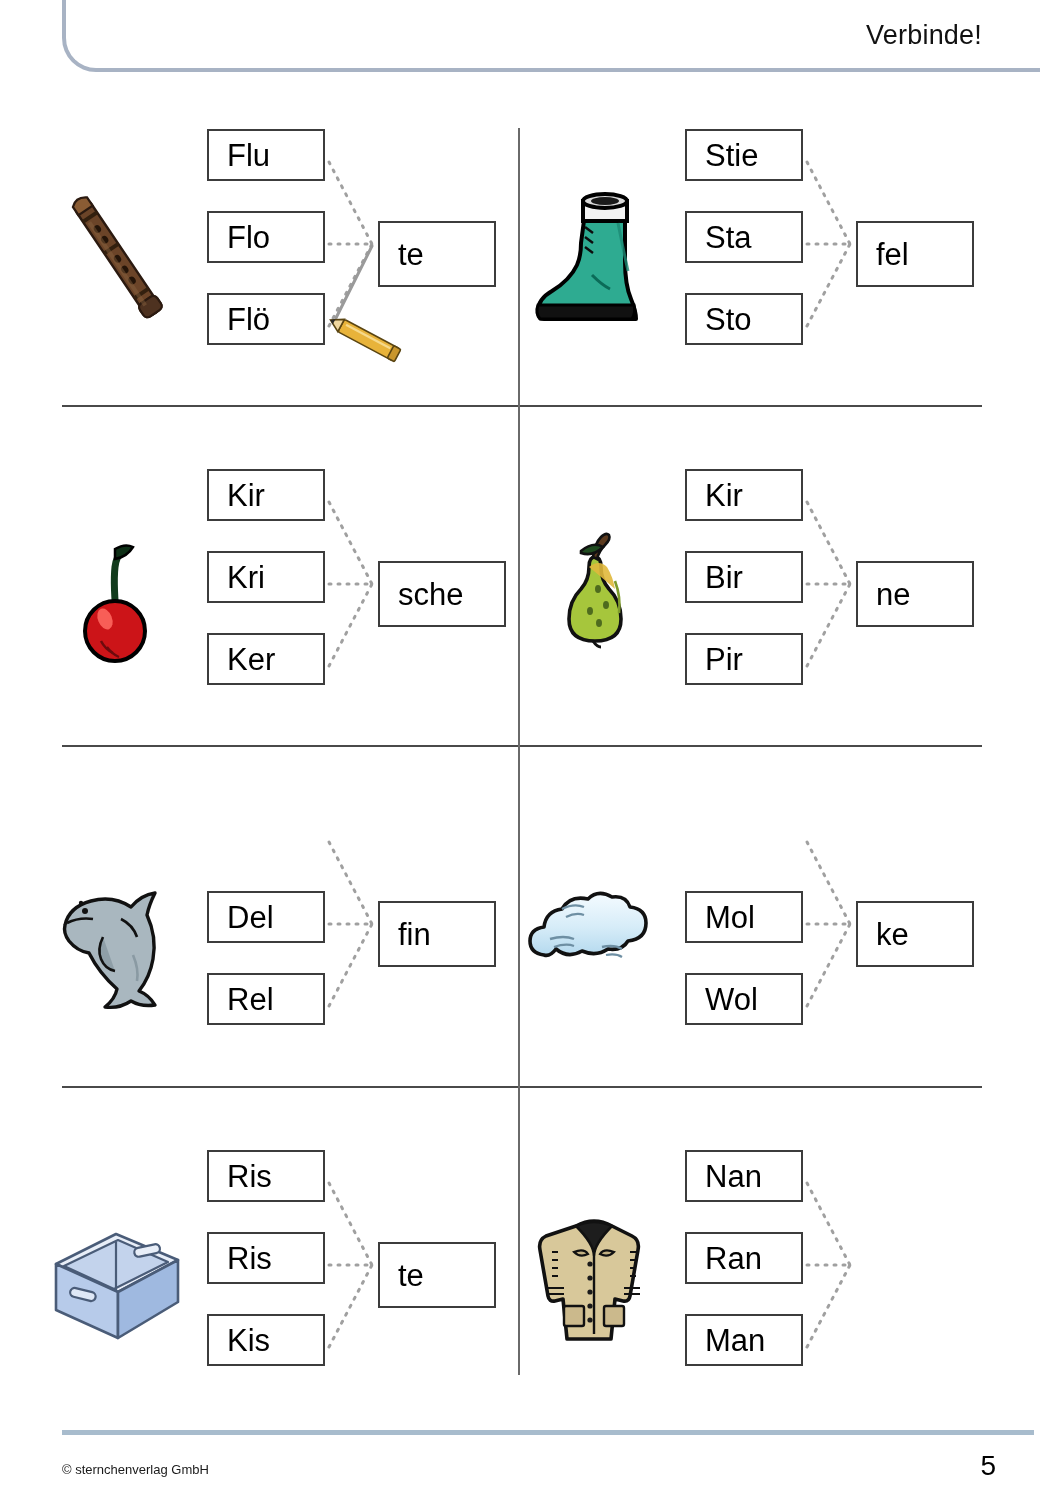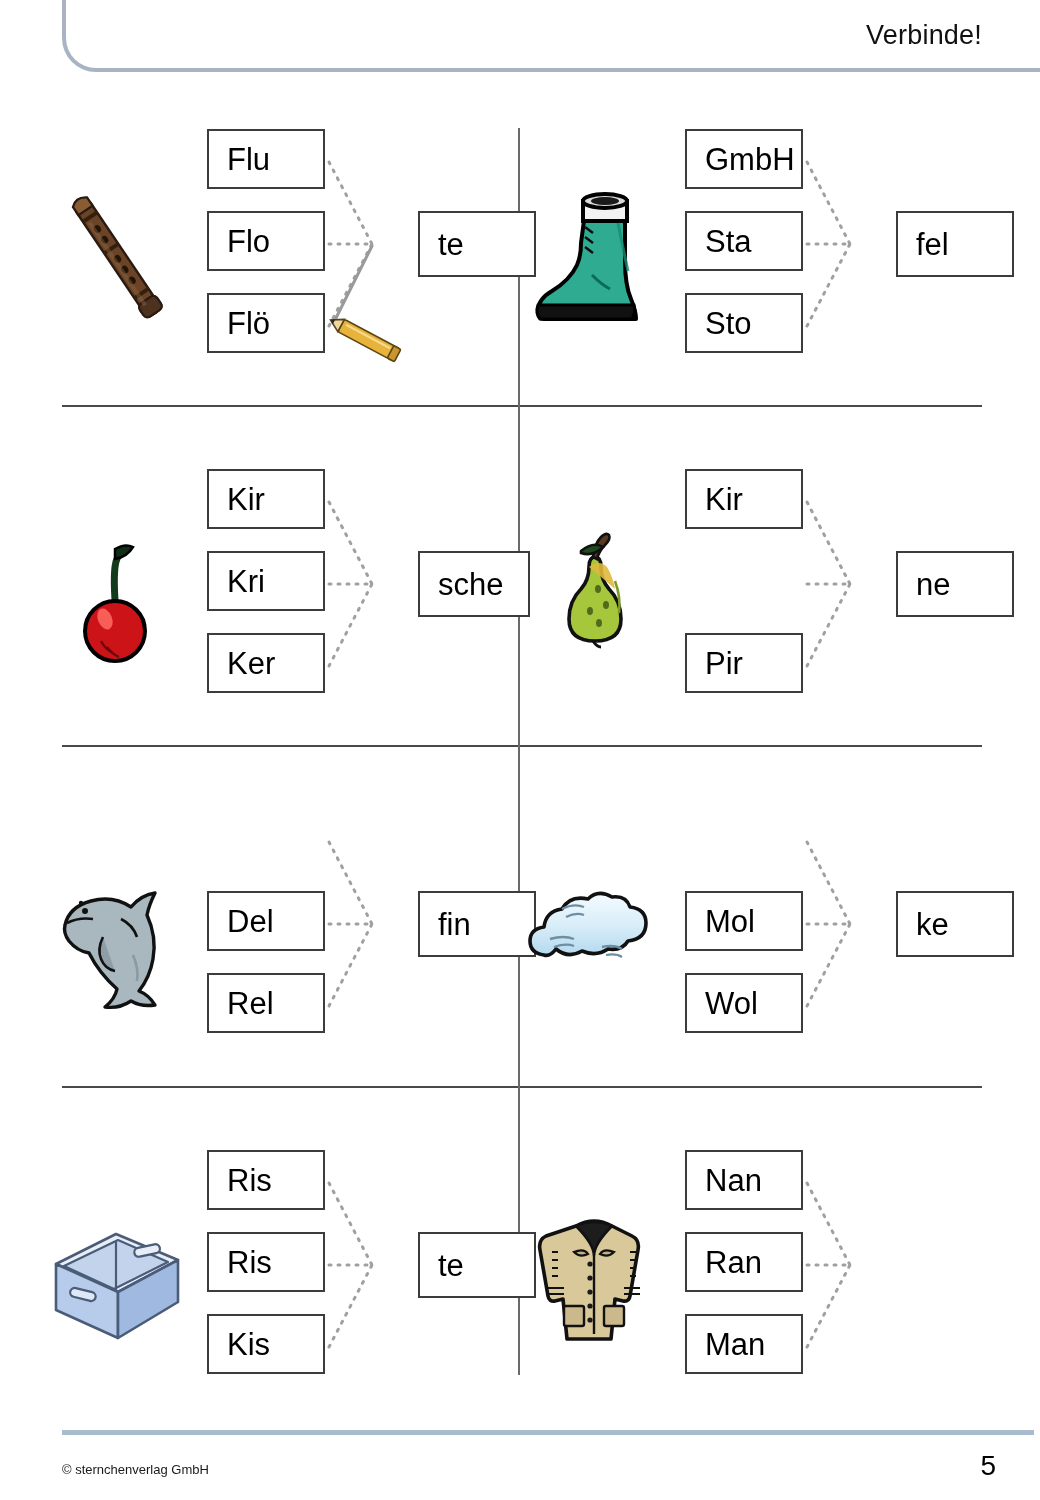--- a/index.html
+++ b/index.html
@@ -83,34 +83,33 @@
     font-size: 31px;
     color: #000000;
     display: flex;
     align-items: center;
     padding-left: 18px;
     line-height: 1;
   }
   .syll {
     left: 165px;
     width: 118px;
-    height: 60px;
+    height: 52px;
   }
   .syll.s1 { top: 11px; }
   .syll.s2 { top: 93px; }
   .syll.s3 { top: 175px; }
 
   .ending {
     left: 336px;
-    top: 93px;
+    top: 103px;
     width: 118px;
     height: 66px;
-    margin-left: 40px;
-  }
-  .ending.wide  { width: 112px; }
+  }
+  .ending.wide  { width: 128px; }
 
   
   .links {
     position: absolute;
     left: 0;
     top: 0;
     width: 460px;
     height: 280px;
     pointer-events: none;
   }
@@ -218,21 +217,21 @@
       <path d="M88 40 q6 30 10 48" stroke="#1d8a74" stroke-width="3" fill="none" opacity="0.8"></path>
     </svg>
   </div>
 
   <svg class="links" viewBox="0 0 460 280">
     <line x1="287" y1="44" x2="330" y2="126" stroke="#a0a0a0" stroke-width="3" stroke-dasharray="2 7" stroke-linecap="round"></line>
     <line x1="287" y1="126" x2="330" y2="126" stroke="#a0a0a0" stroke-width="3" stroke-dasharray="2 7" stroke-linecap="round"></line>
     <line x1="287" y1="208" x2="330" y2="126" stroke="#a0a0a0" stroke-width="3" stroke-dasharray="2 7" stroke-linecap="round"></line>
   </svg>
 
-  <div class="wordbox syll s1">GmbH</div>
+  <div class="wordbox syll s1">Stie</div>
   <div class="wordbox syll s2">Sta</div>
   <div class="wordbox syll s3">Sto</div>
   <div class="wordbox ending">fel</div>
 </div>
 
 <div class="cell" id="cell-2" style="left:42px; top:458px;">
   <div class="picture">
     <svg width="120" height="150" viewBox="0 0 120 150">
       <path d="M60 100 q-4 -38 -2 -56 q1 -10 8 -18" stroke="#123b1c" stroke-width="7" fill="none" stroke-linecap="round"></path>
       <path d="M58 26 q10 -6 18 -2 q-6 10 -18 12 z" fill="#0e2f16" stroke="#000" stroke-width="2.5"></path>
@@ -272,20 +271,21 @@
     </svg>
   </div>
 
   <svg class="links" viewBox="0 0 460 280">
     <line x1="287" y1="44" x2="330" y2="126" stroke="#a0a0a0" stroke-width="3" stroke-dasharray="2 7" stroke-linecap="round"></line>
     <line x1="287" y1="126" x2="330" y2="126" stroke="#a0a0a0" stroke-width="3" stroke-dasharray="2 7" stroke-linecap="round"></line>
     <line x1="287" y1="208" x2="330" y2="126" stroke="#a0a0a0" stroke-width="3" stroke-dasharray="2 7" stroke-linecap="round"></line>
   </svg>
 
   <div class="wordbox syll s1">Kir</div>
+  <div class="wordbox syll s2">Bir</div>
   <div class="wordbox syll s3">Pir</div>
   <div class="wordbox ending">ne</div>
 </div>
 
 <div class="cell" id="cell-4" style="left:42px; top:798px;">
   <div class="picture">
     <svg width="140" height="150" viewBox="0 0 140 150">
       <path d="M18 62 q4 -18 26 -24 q22 -6 40 6 q10 -12 24 -14 q-6 12 -8 22 q10 22 6 44 q-3 18 -14 32 q10 4 16 14 q-14 2 -24 -4 q-12 8 -26 6 q10 -8 12 -18 q-18 -16 -28 -36 q-12 -2 -20 -12 q-6 -8 -4 -16 z" fill="#a9b7bf" stroke="#111" stroke-width="3.4" stroke-linejoin="round"></path>
       <path d="M20 60 q12 -6 26 -4" stroke="#111" stroke-width="2.6" fill="none"></path>
       <circle cx="38" cy="48" r="3" fill="#111"></circle>

